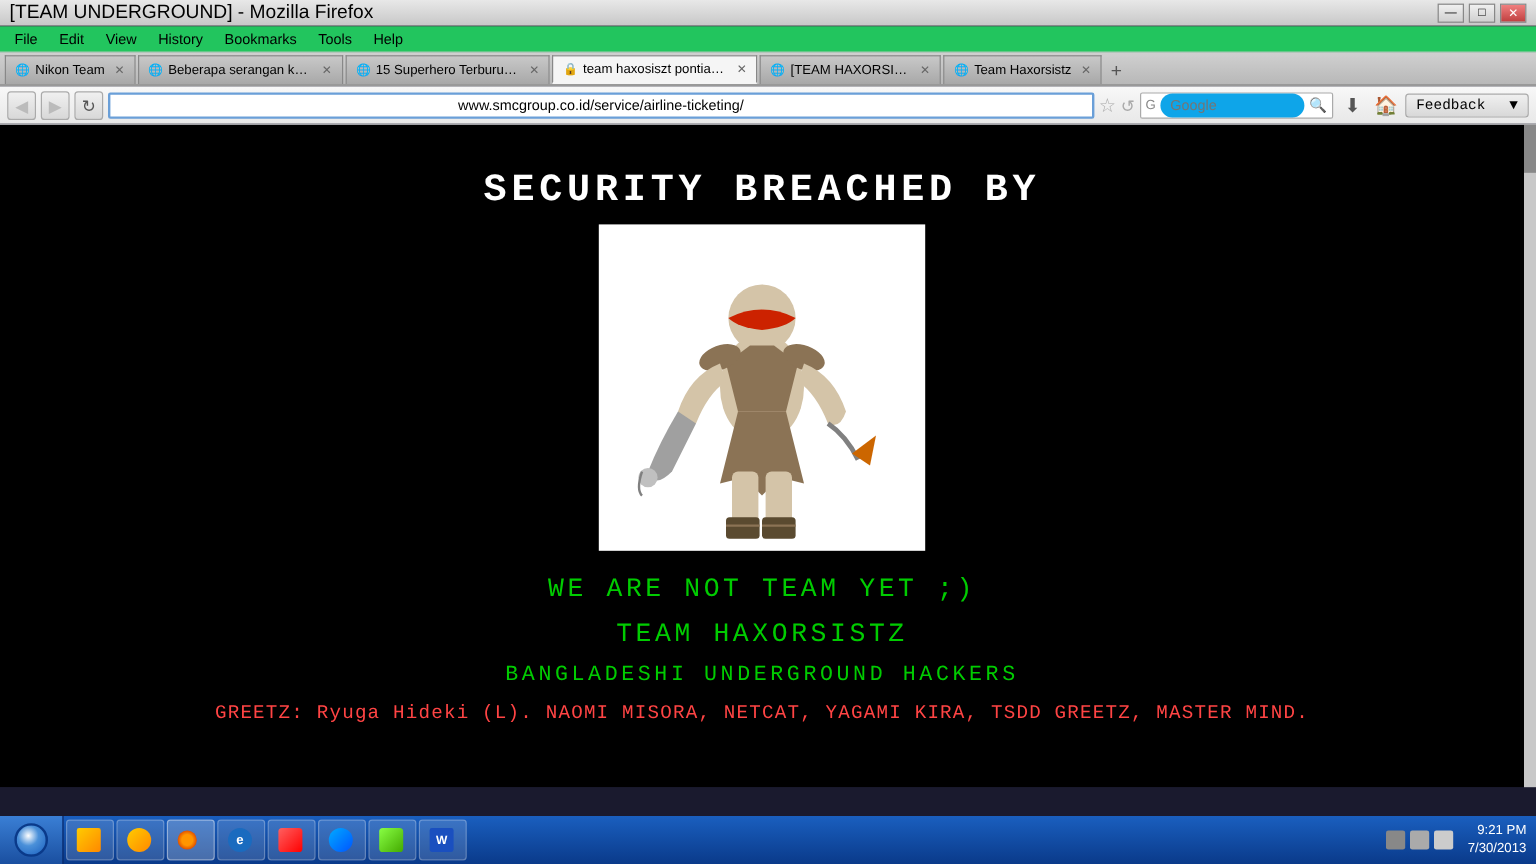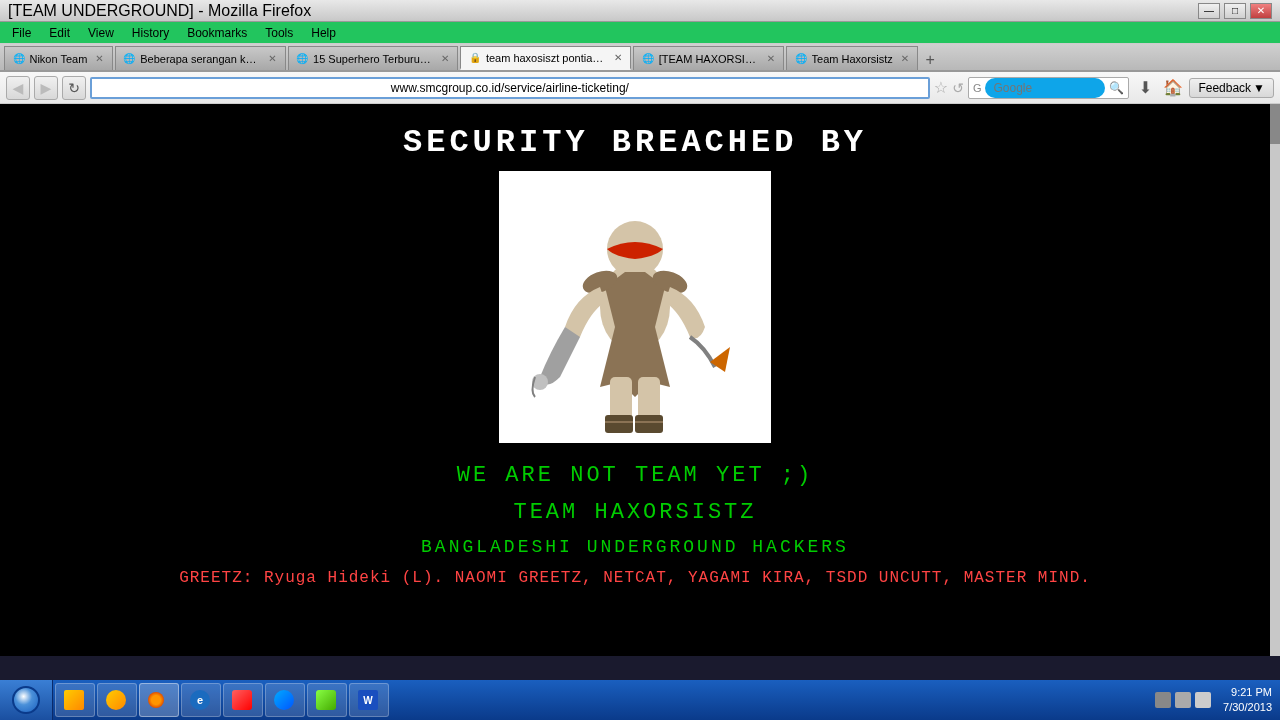--- a/index.html
+++ b/index.html
@@ -127,40 +127,40 @@
       color: #555;
     }
     #feedback-btn {
       padding: 2px 8px;
       font-size: 12px;
       background: linear-gradient(to bottom, #f0f0f0, #d8d8d8);
       border: 1px solid #aaa;
       border-radius: 3px;
       cursor: pointer;
       color: #000;
-      display: flex; gap: 2px;
+      display: flex; gap: 20px; font-family: Liberation Mono, monospace;
     }
 
     
     #browser-content {
       width: 1270px;
       height: 552px;
       background: #000;
       position: relative;
       overflow: hidden;
     }
 
     .hacked-content {
       width: 100%;
       height: 100%;
       display: flex;
       flex-direction: column;
       align-items: center;
       background: #000;
-      padding-top: 20px;
+      padding-top: 36px;
     }
 
     .security-title {
       color: #fff;
       font-family: 'Courier New', monospace;
       font-size: 32px;
       font-weight: bold;
       letter-spacing: 4px;
       margin-bottom: 10px;
     }
@@ -415,21 +415,21 @@
           <rect x="120" y="238" width="28" height="18" rx="3" fill="#5a4a30"></rect>
 
           <line x1="90" y1="245" x2="118" y2="245" stroke="#8B7355" stroke-width="2"></line>
           <line x1="120" y1="245" x2="148" y2="245" stroke="#8B7355" stroke-width="2"></line>
         </svg>
       </div>
 
       <div class="we-are-not">WE ARE NOT TEAM YET ;)</div>
       <div class="team-name">TEAM HAXORSISTZ</div>
       <div class="bangladeshi">BANGLADESHI UNDERGROUND HACKERS</div>
-      <div class="greetz">GREETZ: Ryuga Hideki (L). NAOMI GREETZ, NETCAT, YAGAMI KIRA, TSDD UNCUTT, MASTER MIND.</div>
+      <div class="greetz">GREETZ: Ryuga Hideki (L). NAOMI MISORA, NETCAT, YAGAMI KIRA, TSDD GREETZ, MASTER MIND.</div>
     </div>
   </div>
 
   <div id="scrollbar">
     <div id="scrollbar-thumb"></div>
   </div>
 </div>
 
 <div id="taskbar">
 

